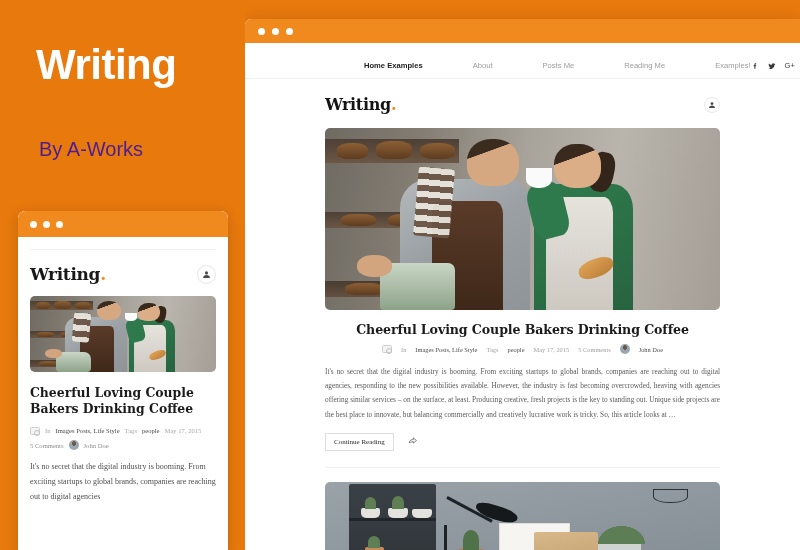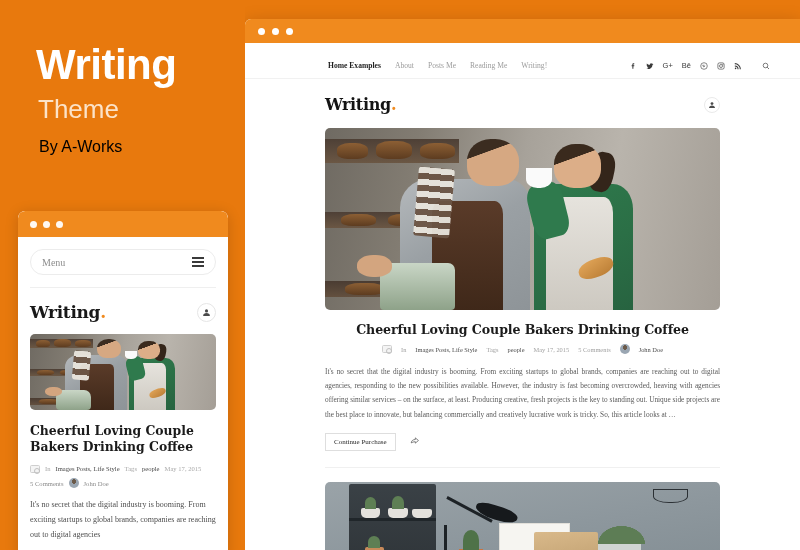--- a/index.html
+++ b/index.html
@@ -22,21 +22,21 @@
     font-size: 42px; font-weight: bold; color: #ffffff;
     letter-spacing: -0.5px; line-height: 1;
   }
   .promo-sub {
     position: absolute; left: 38px; top: 96px;
     font-size: 26px; font-weight: 300; color: #FCE3C8;
     line-height: 1;
   }
   .promo-by {
     position: absolute; left: 39px; top: 138px;
-    font-size: 16px; color: #000000;
+    font-size: 20px; color: #4c1d95;
   }
 
   
   .mobile {
     position: absolute; left: 18px; top: 211px;
     width: 210px; height: 345px;
     background: #ffffff;
     border-radius: 7px 7px 0 0;
     overflow: hidden;
     box-shadow: 0 2px 14px rgba(0,0,0,0.16);
@@ -114,22 +114,23 @@
   }
   .d-dot { width: 7px; height: 7px; border-radius: 50%; background: #ffffff; }
 
   .topnav {
     height: 26px; display: flex; align-items: center;
     padding: 0 30px 0 83px; border-bottom: 1px solid #f1f1f1;
     margin-top: 10px;
   }
   .nav-items { display: flex; align-items: center; gap: 14px; }
   .nav-item {
-    font-family: Liberation Serif, serif; font-size: 7.6px; color: #9c9c9c;
+    font-family: Liberation Sans, sans-serif; font-size: 7.6px; color: #9c9c9c;
     white-space: nowrap;
+    margin-left: 36px;
   }
   .nav-item.active { color: #1d1d1d; font-weight: bold; }
   .nav-spacer { flex: 1; }
   .socials { display: flex; align-items: center; gap: 9px; }
   .soc { font-size: 7.5px; color: #3b3b3b; line-height: 1; display: inline-flex; }
   .soc svg { width: 8px; height: 8px; display: block; }
   .search-ic { margin-left: 11px; }
 
   .d-brandrow {
     display: flex; align-items: center; justify-content: space-between;
@@ -230,38 +231,29 @@
   .pd-leaves { position: absolute; left: 68%; top: 34%; width: 14%; height: 18%;
     background: radial-gradient(ellipse at 50% 100%, #5d7d55 0 60%, transparent 61%); }
   .pd-wirebasket { position: absolute; left: 83%; top: 6%; width: 9%; height: 12%;
     border: 1.5px solid #2b3034; border-radius: 0 0 45% 45%; }
 </style>
 </head>
 <body>
 
 <div class="promo">
   <div class="promo-title">Writing</div>
-  <div class="promo-sub">Theme</div>
   <div class="promo-by">By A-Works</div>
 
   <div class="mobile">
     <div class="mobile-chrome">
       <span class="dot"></span>
       <span class="dot"></span>
       <span class="dot"></span>
     </div>
     <div class="mobile-body">
-      <div class="menubar">
-        <span class="menubar-label">Menu</span>
-        <span class="hamb">
-          <span></span>
-            <span></span>
-            <span></span>
-        </span>
-      </div>
       <div class="mdivider"></div>
 
       <div class="brandrow">
         <div class="brand">
           <span>Writing</span><i>.</i>
         </div>
         <span class="avatar-btn">
           <svg viewBox="0 0 16 16">
             <circle cx="8" cy="5.2" r="2.8" fill="#4a4a4a"></circle>
             <path d="M2 14c0-3.3 2.7-5 6-5s6 1.7 6 5z" fill="#4a4a4a"></path>
@@ -323,21 +315,21 @@
     <span class="d-dot"></span>
     <span class="d-dot"></span>
   </div>
 
   <div class="topnav">
     <div class="nav-items">
       <span class="nav-item active">Home Examples</span>
       <span class="nav-item">About</span>
       <span class="nav-item">Posts Me</span>
       <span class="nav-item">Reading Me</span>
-      <span class="nav-item">Writing!</span>
+      <span class="nav-item">Examples!</span>
     </div>
     <div class="nav-spacer"></div>
     <div class="socials">
       <span class="soc">
         <svg viewBox="0 0 16 16">
             <path d="M10.5 2.5H9c-1.4 0-2.3.9-2.3 2.3V6.3H5.2v2h1.5v5.2h2.1V8.3h1.6l.3-2H8.8V5.1c0-.4.2-.6.7-.6h1z" fill="#3b3b3b"></path>
           </svg>
       </span>
       <span class="soc">
         <svg viewBox="0 0 16 16">
@@ -425,21 +417,21 @@
       <span class="dark">people</span>
       <span>May 17, 2015</span>
       <span>5 Comments</span>
       <span class="tiny-av"></span>
       <span class="dark">John Doe</span>
     </div>
 
     <div class="d-excerpt">It's no secret that the digital industry is booming. From exciting startups to global brands, companies are reaching out to digital agencies, responding to the new possibilities available. However, the industry is fast becoming overcrowded, heaving with agencies offering similar services – on the surface, at least. Producing creative, fresh projects is the key to standing out. Unique side projects are the best place to innovate, but balancing commercially and creatively lucrative work is tricky. So, this article looks at …</div>
 
     <div class="cta-row">
-      <span class="cta">Continue Purchase</span>
+      <span class="cta">Continue Reading</span>
       <span class="share-ic">
         <svg viewBox="0 0 16 16" width="10" height="10">
             <path d="M2 11c0-3.3 2.7-5.2 6.5-5.4V3l5 4.2-5 4.2V9.1C5.6 9.2 3.6 9.8 2 11z" fill="none" stroke="#4a4a4a" stroke-width="1.1"></path>
           </svg>
       </span>
     </div>
 
     <div class="sep"></div>
 
     <div class="d-hero2">

